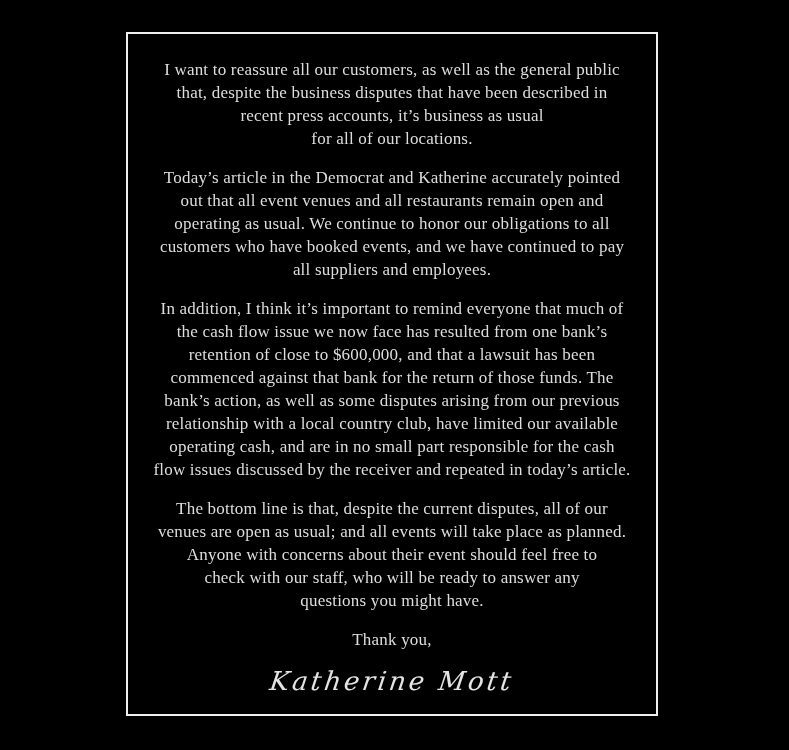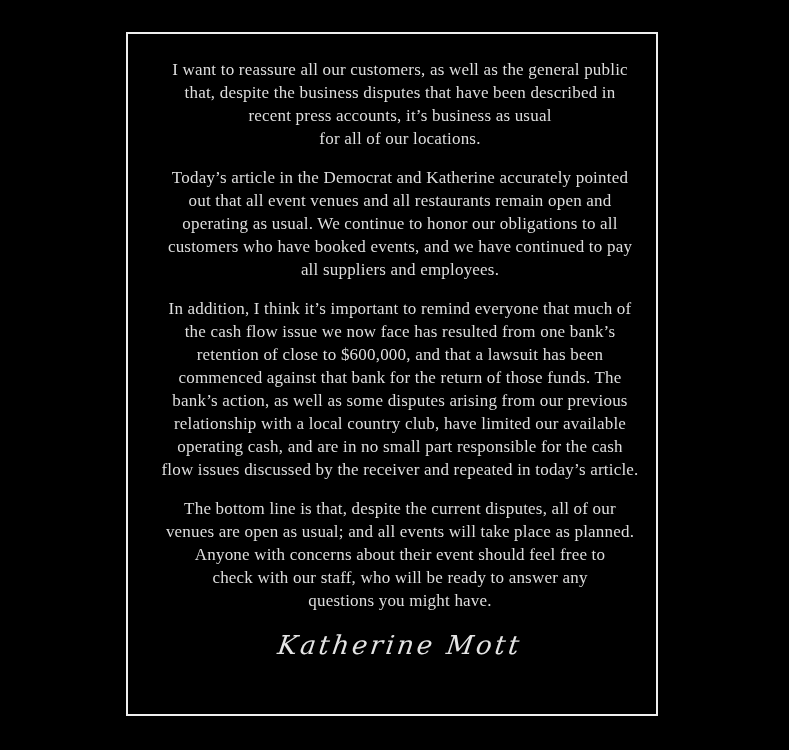--- a/index.html
+++ b/index.html
@@ -33,21 +33,20 @@
     top: 0;
     width: 100%;
     height: 100%;
     box-sizing: border-box;
     padding: 24px 12px 0 12px;
     text-align: center;
     color: #dedede;
     font-size: 17px;
     line-height: 23px;
     letter-spacing: 0.2px;
-    margin-left: 8px;
   }
   .content p {
     margin: 0 0 16px 0;
     white-space: pre-line;
   }
   .closing {
     margin-top: 14px;
     font-size: 17px;
     line-height: 23px;
   }
@@ -83,16 +82,17 @@
 commenced against that bank for the return of those funds. The
 bank’s action, as well as some disputes arising from our previous
 relationship with a local country club, have limited our available
 operating cash, and are in no small part responsible for the cash
 flow issues discussed by the receiver and repeated in today’s article.</p>
       <p>The bottom line is that, despite the current disputes, all of our
 venues are open as usual; and all events will take place as planned.
 Anyone with concerns about their event should feel free to
 check with our staff, who will be ready to answer any
 questions you might have.</p>
+      <div class="closing">Thank you,</div>
       <div class="signature">Katherine Mott</div>
     </div>
   </div>
 </div>
 
 </body></html>

